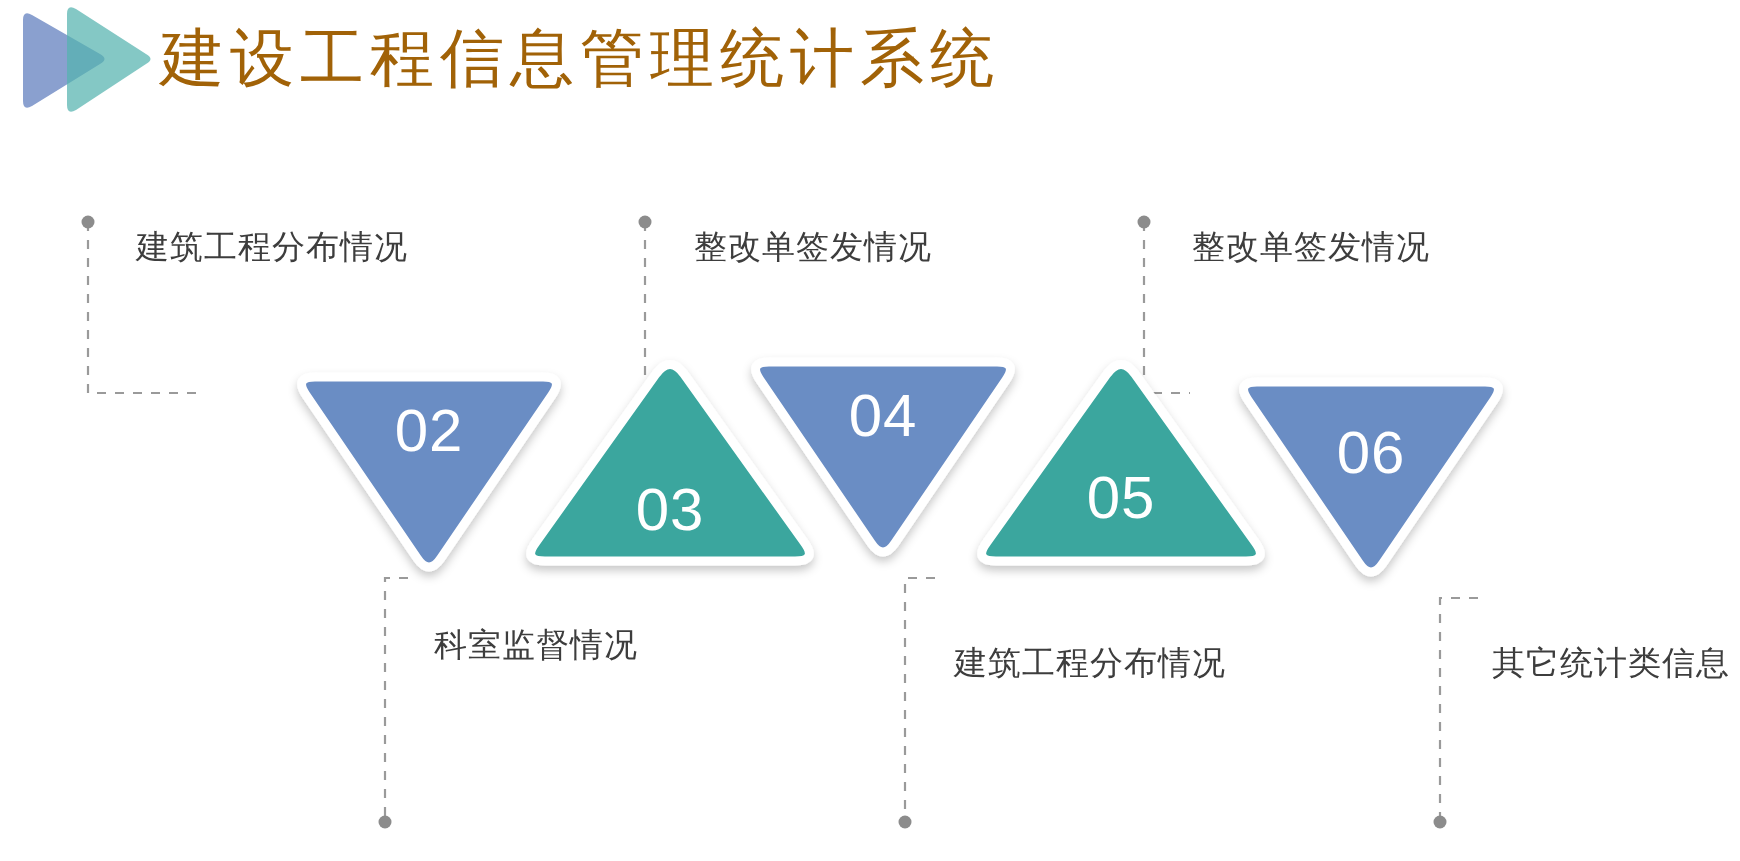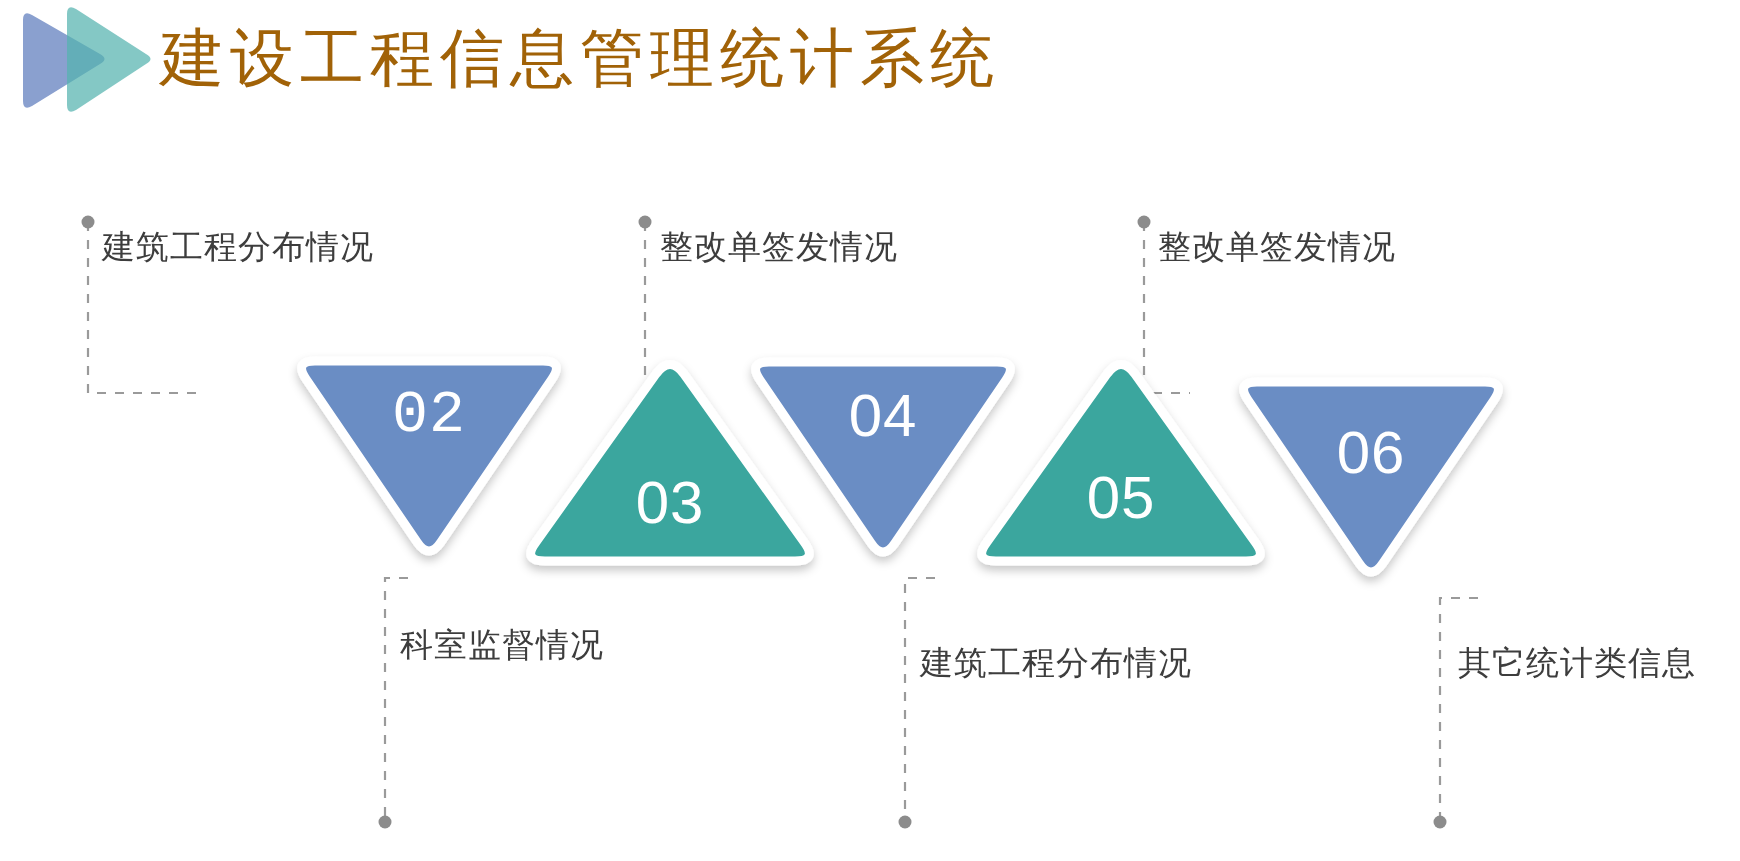--- a/index.html
+++ b/index.html
@@ -78,20 +78,21 @@
   }
 
   
   .node-label {
     position: absolute;
     color: #3d3d3d;
     font-size: 33px;
     line-height: 40px;
     white-space: nowrap;
     letter-spacing: 1px;
+    margin-left: 34px;
   }
 </style>
 </head>
 <body>
 
 <div id="stage">
 
   <div id="header">
 
     <svg id="logo" viewBox="0 0 148 112">
@@ -121,42 +122,42 @@
       <circle cx="88" cy="222" r="6.5"></circle>
       <circle cx="385" cy="822" r="6.5"></circle>
       <circle cx="645" cy="222" r="6.5"></circle>
       <circle cx="905" cy="822" r="6.5"></circle>
       <circle cx="1144" cy="222" r="6.5"></circle>
       <circle cx="1440" cy="822" r="6.5"></circle>
     </g>
   </svg>
 
 
-  <div class="tri-wrap" style="left:298px; top:352px; width:262px; height:200px;font-family:Liberation Mono, monospace;">
+  <div class="tri-wrap" style="left:298px; top:368px; width:262px; height:200px;">
     <svg class="tri-svg" width="262" height="210" viewBox="0 0 262 210">
       <defs>
         <filter id="sh02" x="-25%" y="-25%" width="150%" height="160%">
           <feDropShadow dx="0" dy="5" stdDeviation="5" flood-color="#000000" flood-opacity="0.22"></feDropShadow>
         </filter>
       </defs>
       <path d="M17 9 L245 9 Q266 9 254 27 L143 190 Q131 208 119 190 L8 27 Q-4 9 17 9 Z" fill="#6a8dc4" stroke="#ffffff" stroke-width="9" stroke-linejoin="round" filter="url(#sh02)"></path>
     </svg>
     <div class="tri-num" style="top:33px;">02</div>
   </div>
 
   <div class="tri-wrap" style="left:527px; top:360px; width:286px; height:205px;">
     <svg class="tri-svg" width="286" height="215" viewBox="0 0 286 215">
       <defs>
         <filter id="sh03" x="-25%" y="-25%" width="150%" height="160%">
           <feDropShadow dx="0" dy="5" stdDeviation="5" flood-color="#000000" flood-opacity="0.22"></feDropShadow>
         </filter>
       </defs>
       <path d="M129 14 Q143 -5 157 14 L277 182 Q291 201 268 201 L18 201 Q-5 201 9 182 Z" fill="#3aa69e" stroke="#ffffff" stroke-width="9" stroke-linejoin="round" filter="url(#sh03)"></path>
     </svg>
-    <div class="tri-num" style="top:113px;text-align:center;">03</div>
+    <div class="tri-num" style="top:120px;text-align:center;">03</div>
   </div>
 
   <div class="tri-wrap" style="left:752px; top:353px; width:262px; height:200px;">
     <svg class="tri-svg" width="262" height="210" viewBox="0 0 262 210">
       <defs>
         <filter id="sh04" x="-25%" y="-25%" width="150%" height="160%">
           <feDropShadow dx="0" dy="5" stdDeviation="5" flood-color="#000000" flood-opacity="0.22"></feDropShadow>
         </filter>
       </defs>
       <path d="M17 9 L245 9 Q266 9 254 27 L143 190 Q131 208 119 190 L8 27 Q-4 9 17 9 Z" fill="#6a8dc4" stroke="#ffffff" stroke-width="9" stroke-linejoin="round" filter="url(#sh04)"></path>

